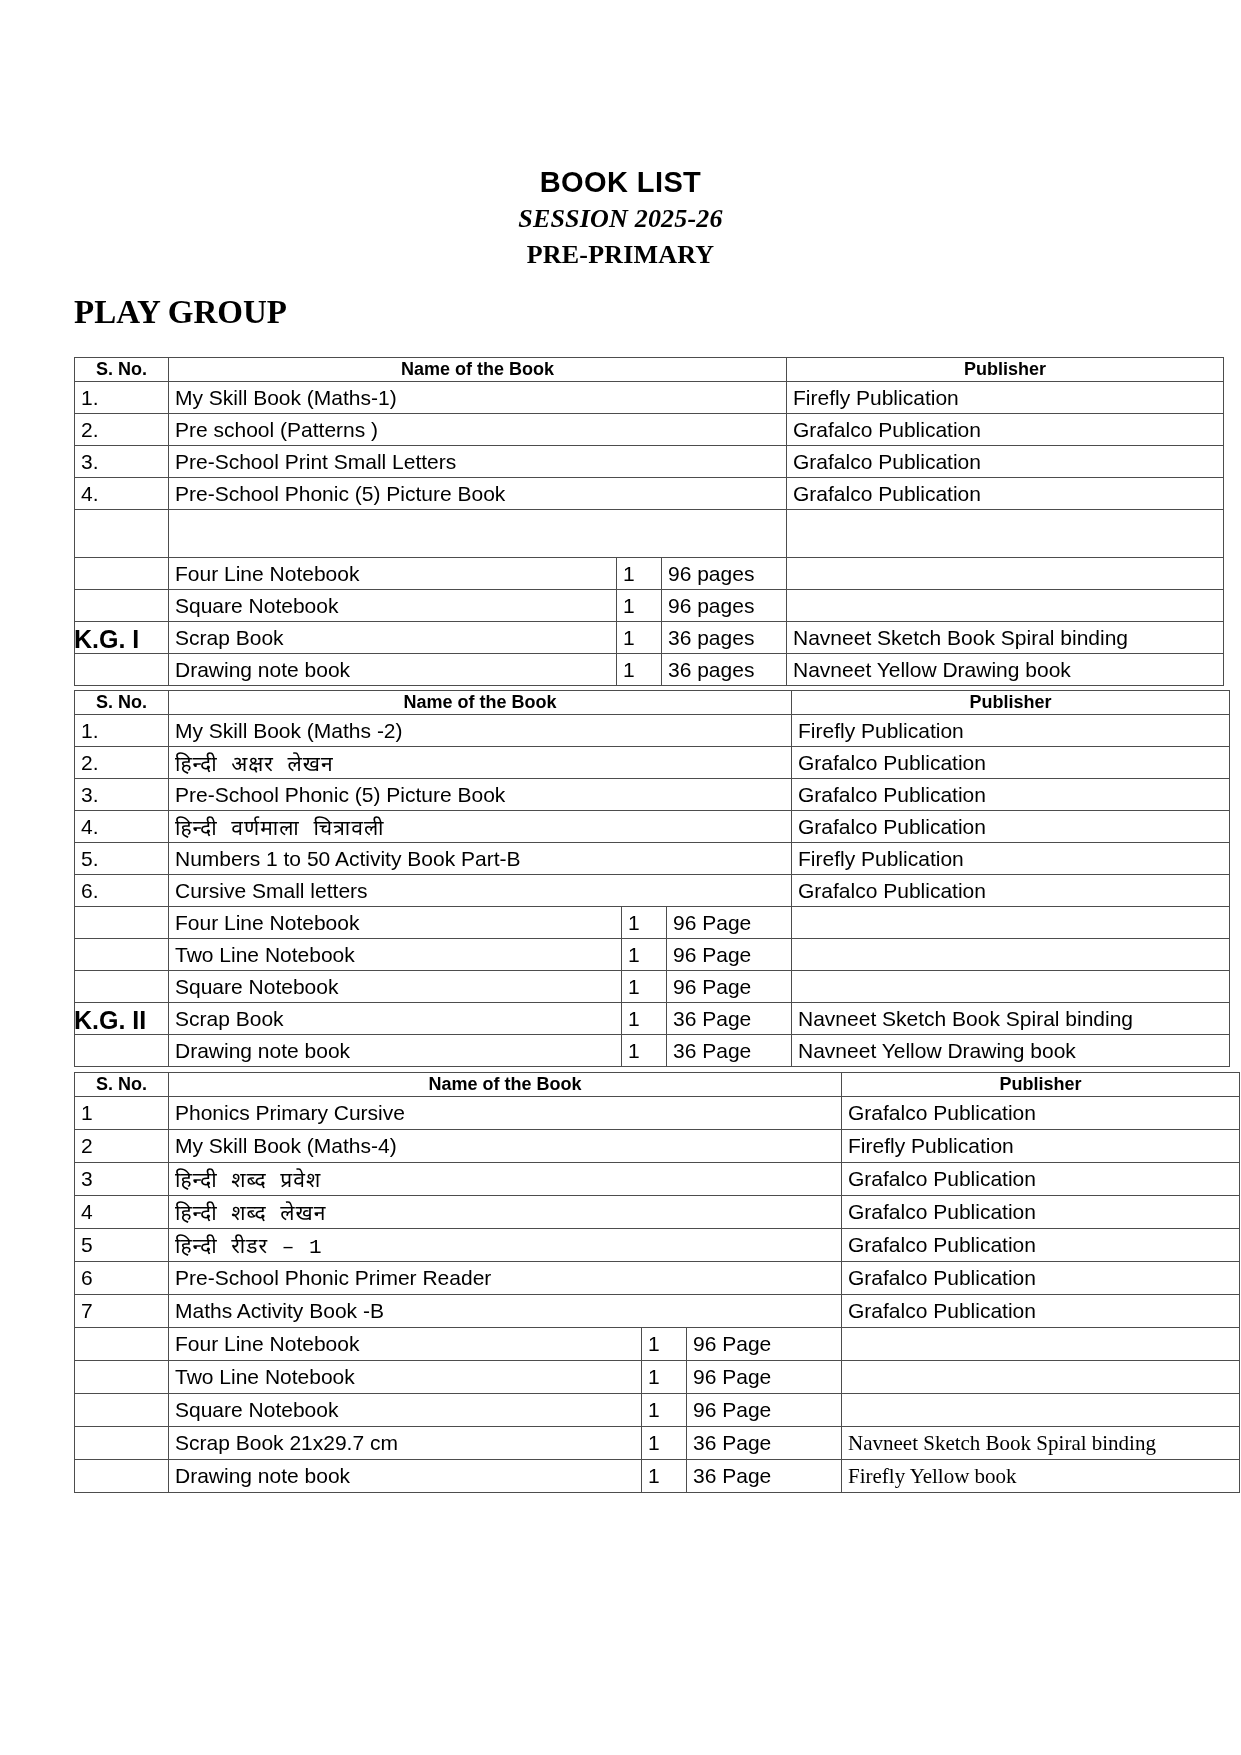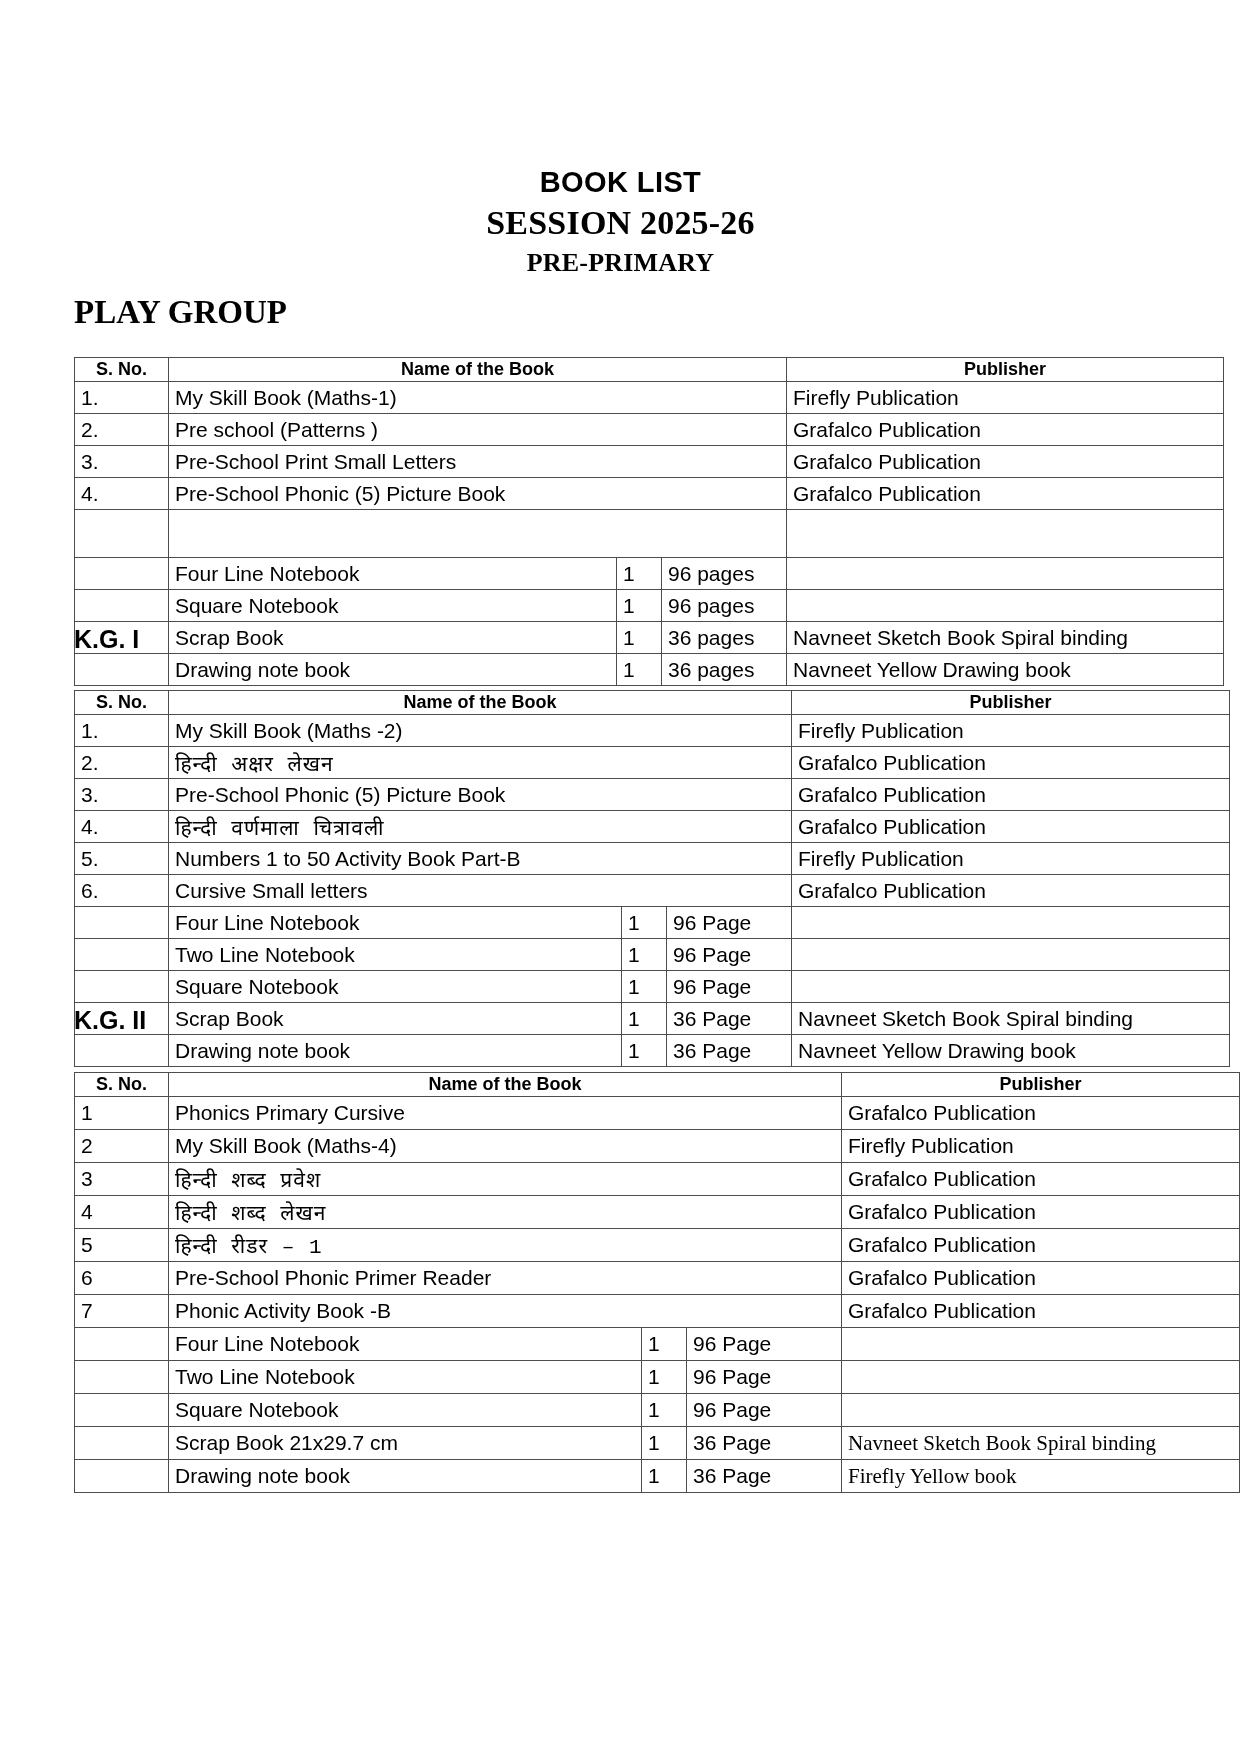--- a/index.html
+++ b/index.html
@@ -36,24 +36,25 @@
     font-family: "Liberation Sans", sans-serif;
     font-weight: bold;
     font-size: 29px;
     letter-spacing: 0.4px;
     line-height: 1.0;
     margin: 0 0 9px 0;
   }
   .doc-session {
     font-family: "Liberation Serif", serif;
     font-weight: bold;
-    font-size: 34px;
+    font-size: 26px;
     line-height: 1.0;
     margin: 0 0 10px 0;
     letter-spacing: 0.2px;
+    font-style: italic;
   }
   .doc-level {
     font-family: "Liberation Serif", serif;
     font-weight: bold;
     font-size: 26px;
     line-height: 1.0;
     margin: 0;
     letter-spacing: 0.2px;
   }
 
@@ -352,21 +353,21 @@
         <td colspan="3" class="hindi">हिन्दी रीडर – 1</td>
         <td>Grafalco Publication</td>
       </tr>
       <tr>
         <td class="sn">6</td>
         <td colspan="3">Pre-School Phonic Primer Reader</td>
         <td>Grafalco Publication</td>
       </tr>
       <tr>
         <td class="sn">7</td>
-        <td colspan="3">Phonic Activity Book -B</td>
+        <td colspan="3">Maths Activity Book -B</td>
         <td>Grafalco Publication</td>
       </tr>
 
       <tr>
         <td class="sn"></td>
         <td>Four Line Notebook</td>
         <td class="qty">1</td>
         <td>96 Page</td>
         <td></td>
       </tr>

